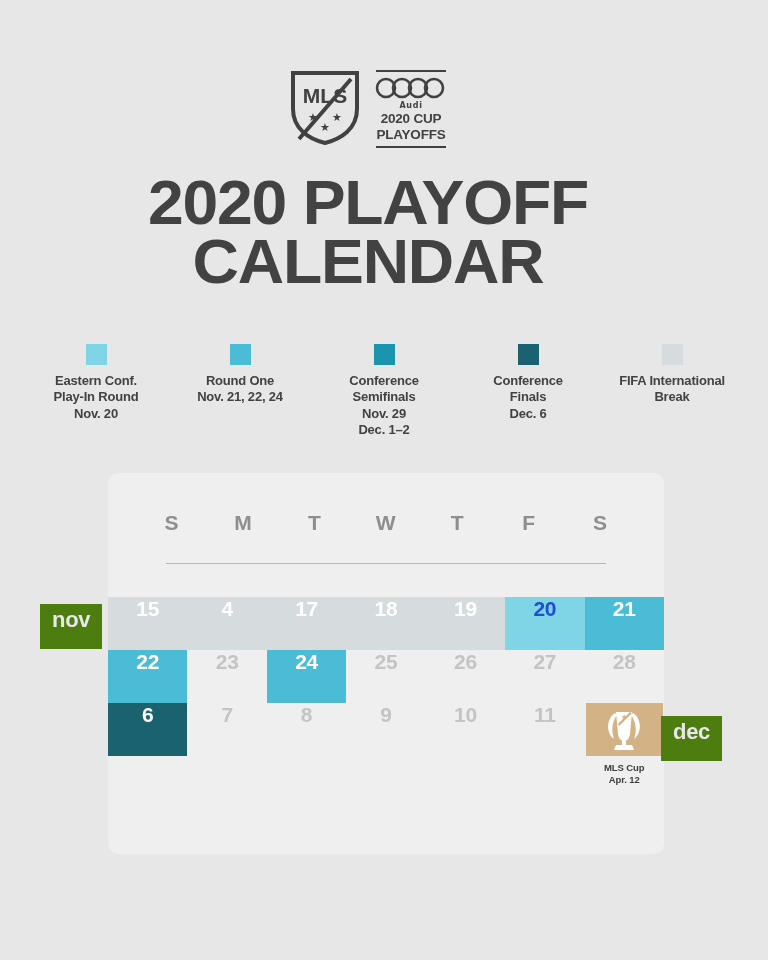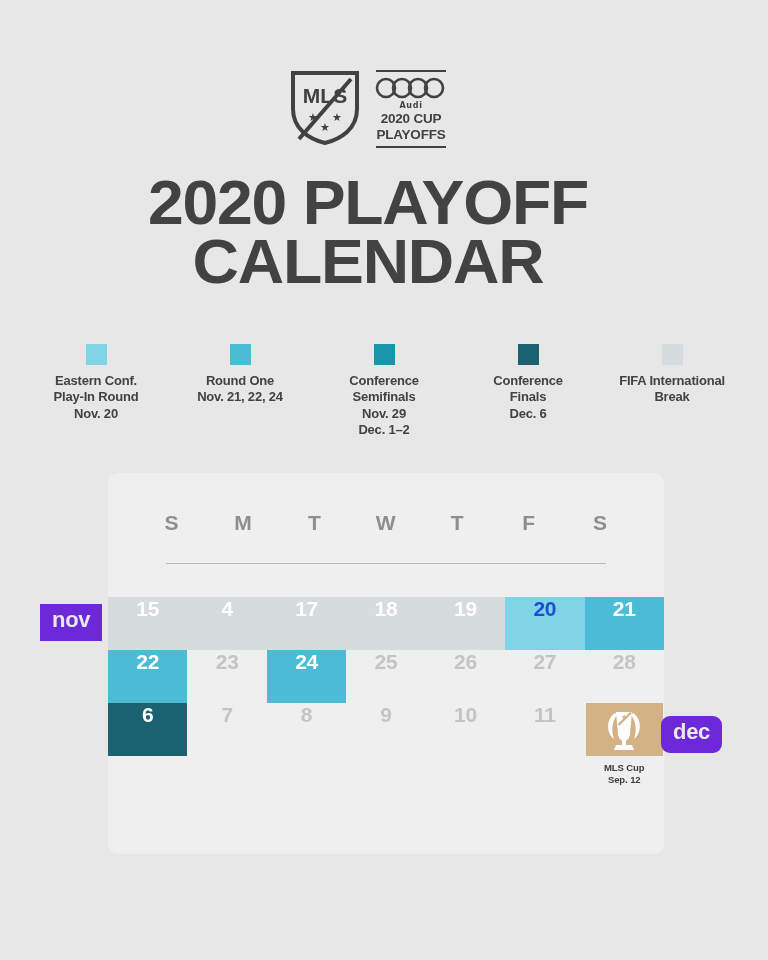--- a/index.html
+++ b/index.html
@@ -207,30 +207,30 @@
     font-size: 9.5px;
     font-weight: 700;
     color: #3d3d3d;
     line-height: 1.25;
     letter-spacing: -.1px;
   }
 
   
   .month-tag {
     position: absolute;
-    background: #6d28d9;
+    background: #4d7c0f;
     color: #e8e8e8;
     font-size: 22px;
     font-weight: 700;
     letter-spacing: -.3px;
-    padding: 5px 12px 10px;
+    padding: 5px 12px 18px;
     line-height: 1;
   }
   .month-tag.nov { left: 40px; top: 604px; }
-  .month-tag.dec { left: 661px; top: 716px; border-radius: 9px; }
+  .month-tag.dec { left: 661px; top: 716px; }
 </style>
 </head>
 <body>
 
 <div class="page">
 
   <div class="logo-lockup">
 
     <svg class="mls-shield" width="72" height="78" viewBox="0 0 72 78">
       <path d="M4 4 H68 V40 C68 60 52 70 36 74 C20 70 4 60 4 40 Z" fill="none" stroke="#414141" stroke-width="4"></path>
@@ -397,21 +397,21 @@
 
               <text x="22" y="12" text-anchor="middle" font-size="6" fill="#d3b286">★</text>
 
               <rect x="20" y="33" width="4" height="5" fill="#ffffff"></rect>
 
               <path d="M14 38 H30 L32 43 H12 Z" fill="#ffffff"></path>
             </svg>
           </div>
           <div class="cup-caption">
             <div>MLS Cup</div>
-            <div>Sep. 12</div>
+            <div>Apr. 12</div>
           </div>
         </div>
       </div>
 
     </div>
   </div>
 
   <div class="month-tag nov">nov</div>
   <div class="month-tag dec">dec</div>
 

